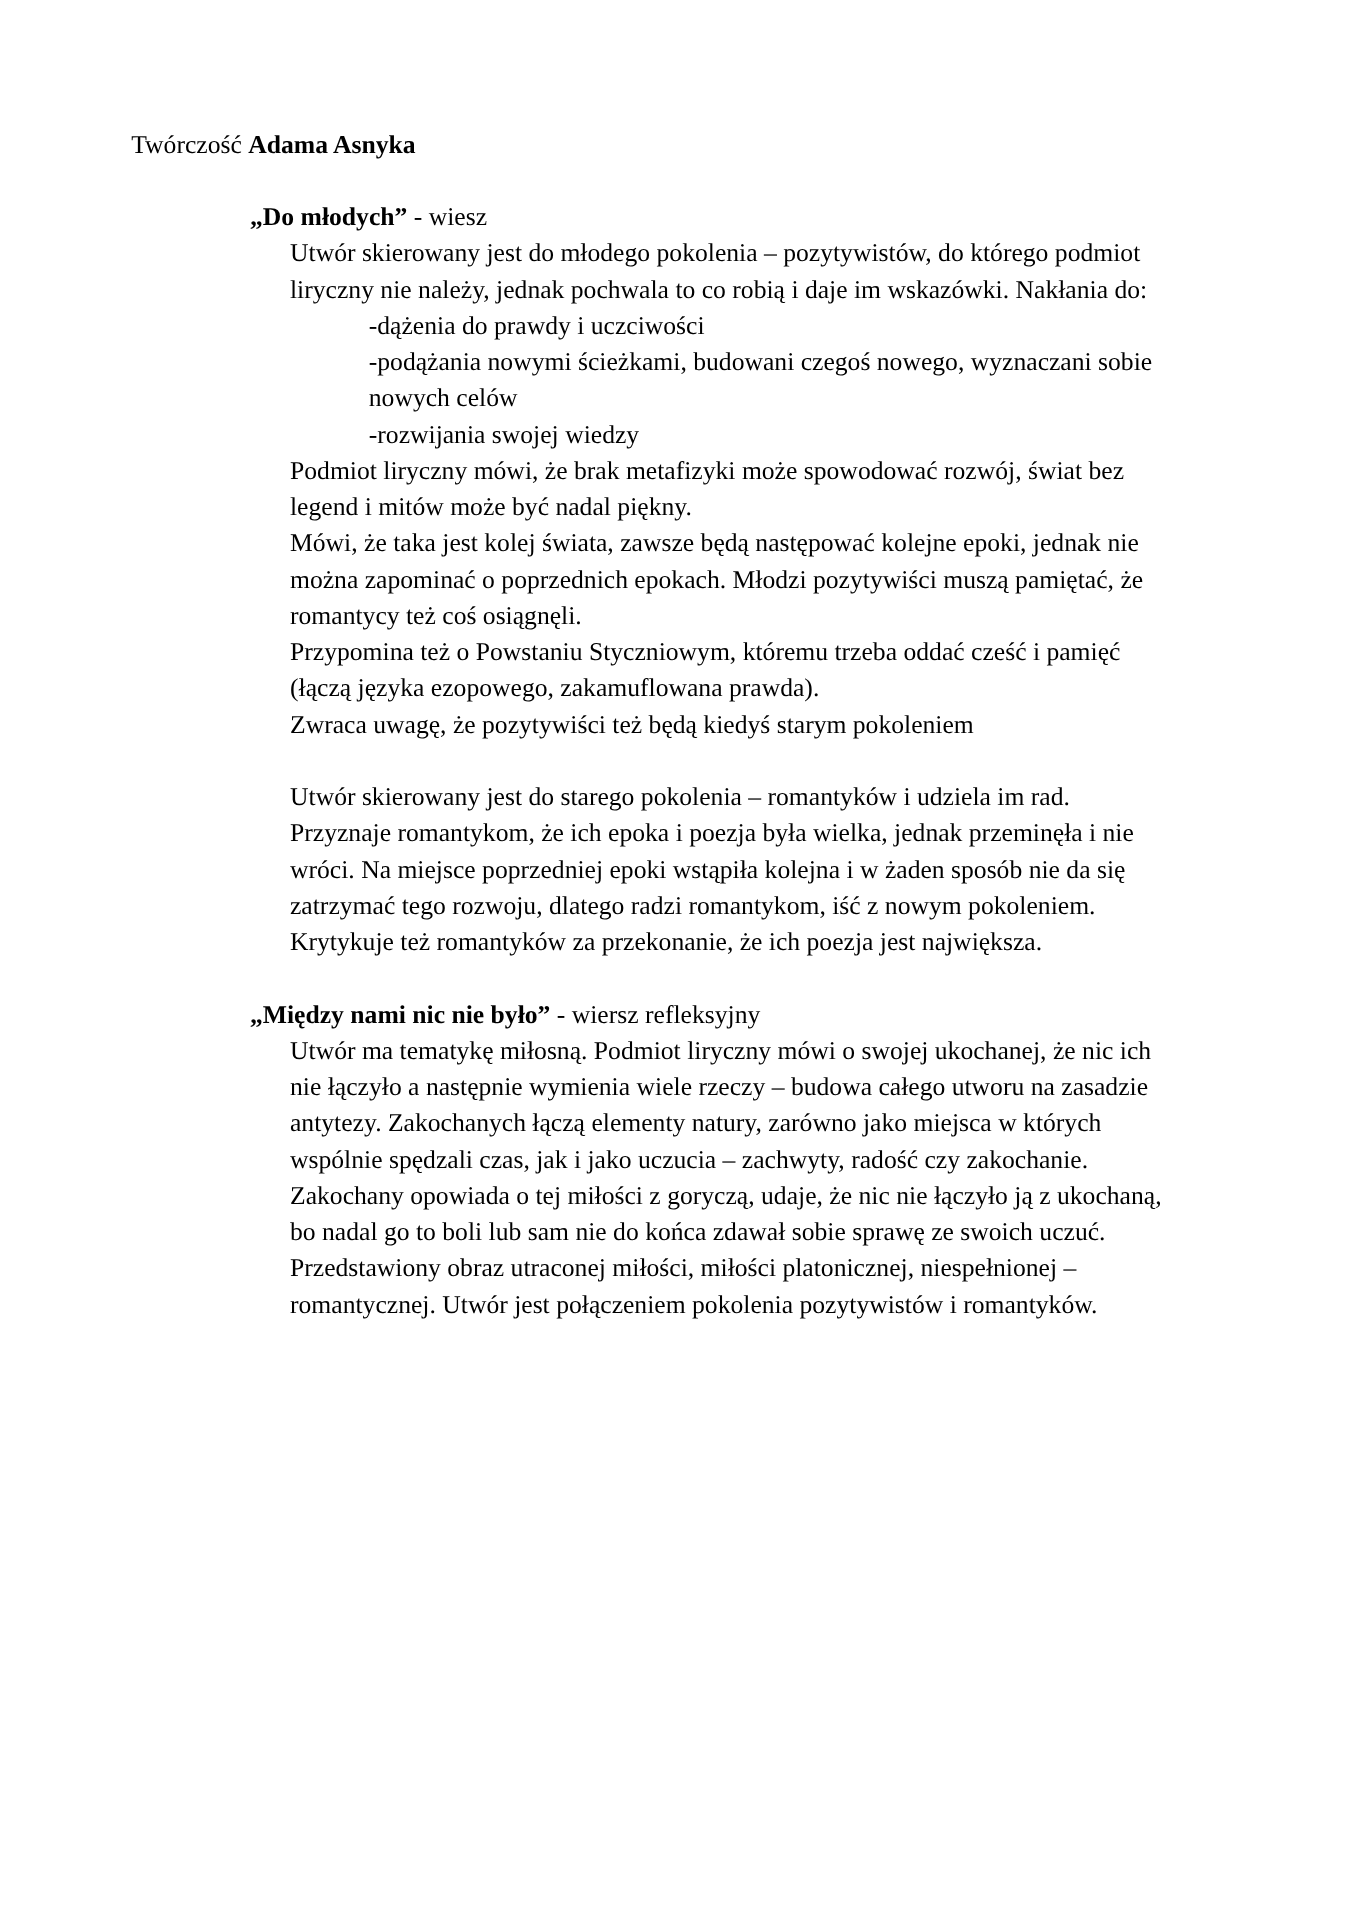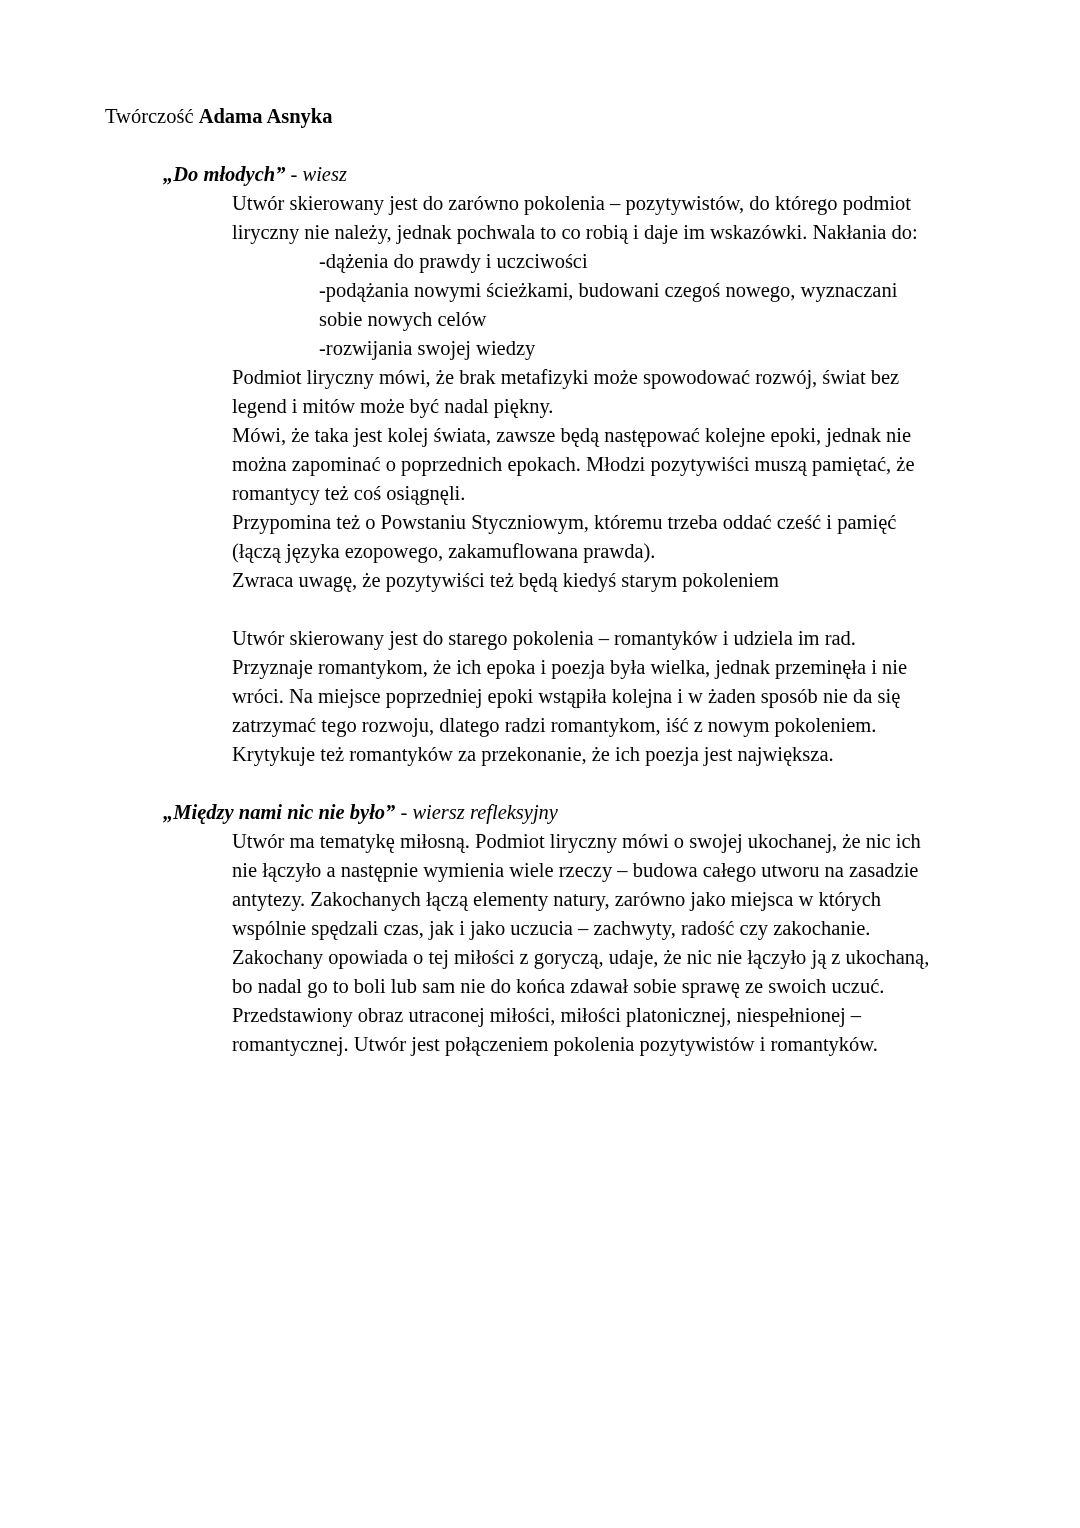--- a/index.html
+++ b/index.html
@@ -15,37 +15,37 @@
     background: #ffffff;
     color: #000000;
     font-family: "Liberation Serif", "DejaVu Serif", serif;
     font-size: 20.5px;
     line-height: 29px;
     padding: 102px 104px 0 105px;
   }
   .doc-title { font-weight: normal; }
   .doc-title b { font-weight: bold; }
   .section { margin-top: 29px; }
-  .section-heading { margin-left: 58px; font-style: italic; }
+  .section-heading { margin-left: 95px; }
   .section-heading b { font-weight: bold; }
   .section-body { margin-left: 127px; }
-  .sublist { margin-left: 87px; }
+  .sublist { margin-left: 63px; }
   .para { margin: 0; }
 </style>
 </head>
 <body>
 
 <div class="page">
 
   <p class="doc-title"><span>Twórczość </span><b>Adama Asnyka</b></p>
 
   <div class="section">
     <p class="section-heading"><b>„Do młodych”</b><span> - wiesz</span></p>
     <div class="section-body">
-      <p class="para">Utwór skierowany jest do zarówno pokolenia – pozytywistów, do którego podmiot liryczny nie należy, jednak pochwala to co robią i daje im wskazówki. Nakłania do:</p>
+      <p class="para">Utwór skierowany jest do młodego pokolenia – pozytywistów, do którego podmiot liryczny nie należy, jednak pochwala to co robią i daje im wskazówki. Nakłania do:</p>
       <div class="sublist">
         <p class="para">-dążenia do prawdy i uczciwości</p>
         <p class="para">-podążania nowymi ścieżkami, budowani czegoś nowego, wyznaczani sobie nowych celów</p>
         <p class="para">-rozwijania swojej wiedzy</p>
       </div>
       <p class="para">Podmiot liryczny mówi, że brak metafizyki może spowodować rozwój, świat bez legend i mitów może być nadal piękny.</p>
       <p class="para">Mówi, że taka jest kolej świata, zawsze będą następować kolejne epoki, jednak nie można zapominać o poprzednich epokach. Młodzi pozytywiści muszą pamiętać, że romantycy też coś osiągnęli.</p>
       <p class="para">Przypomina też o Powstaniu Styczniowym, któremu trzeba oddać cześć i pamięć (łączą języka ezopowego, zakamuflowana prawda).</p>
       <p class="para">Zwraca uwagę, że pozytywiści też będą kiedyś starym pokoleniem</p>
     </div>

